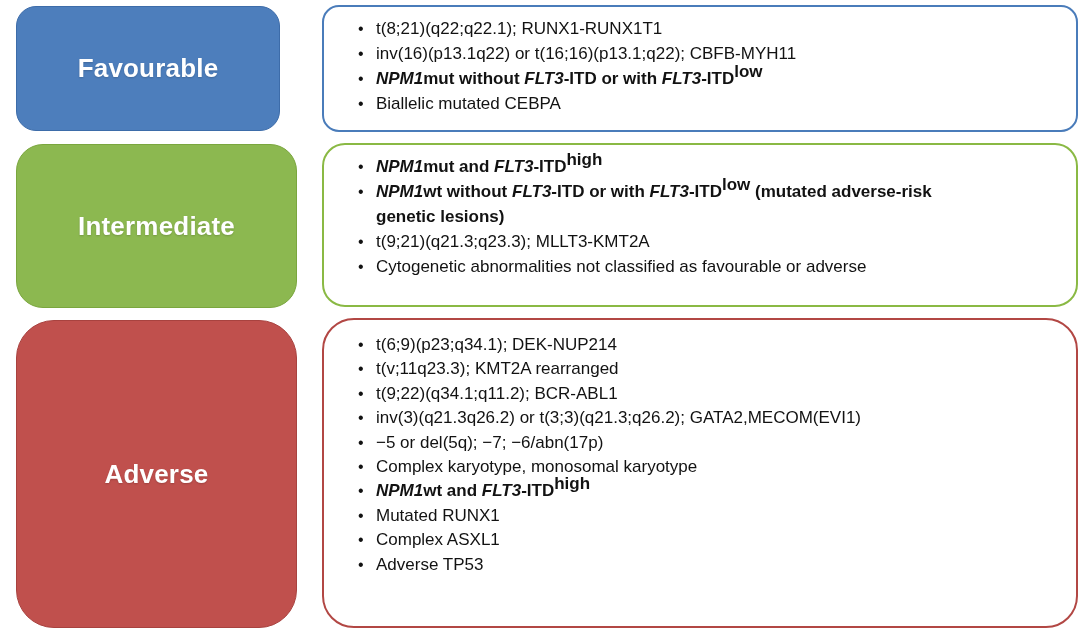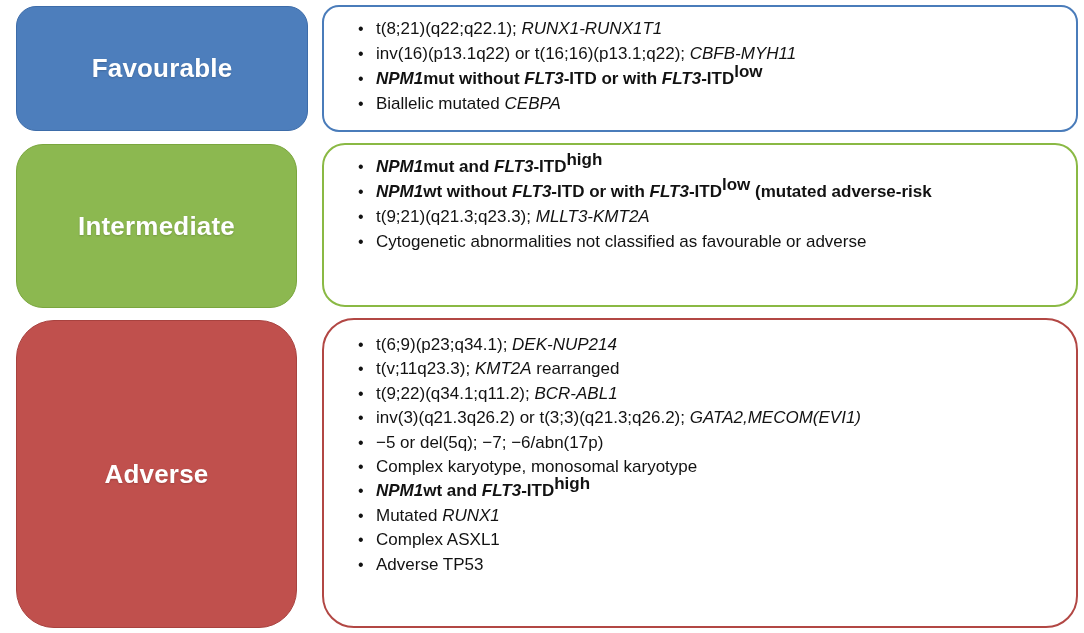--- a/index.html
+++ b/index.html
@@ -7,21 +7,21 @@
     position:relative; width:1084px; height:633px; background:#ffffff;
     font-family:"Liberation Sans", sans-serif; overflow:hidden;
   }
   
   .label-box {
     position:absolute; box-sizing:border-box;
     display:flex; align-items:center; justify-content:center;
     color:#ffffff; font-weight:bold; font-size:26px; letter-spacing:0.2px;
     text-shadow:0 1px 2px rgba(0,0,0,0.18);
   }
-  #label-0 { left:16px; top:6px;   width:292px; height:125px; border-radius:20px; }
+  #label-0 { left:16px; top:6px;   width:264px; height:125px; border-radius:20px; }
   #label-1 { left:16px; top:144px; width:281px; height:164px; border-radius:27px; }
   #label-2 { left:16px; top:320px; width:281px; height:308px; border-radius:38px; }
 
   
   .detail-box {
     position:absolute; box-sizing:border-box; background:#ffffff;
     border:2.5px solid #888;
   }
   #box-0 { left:322px; top:5px;   width:756px; height:127px; border-radius:17px; }
   #box-1 { left:322px; top:143px; width:756px; height:164px; border-radius:23px; }
@@ -29,21 +29,21 @@
 
   .inner { padding:9px 14px 0 34px; }
   #box-2 .inner { padding-top:13px; }
 
   .risk-list { margin:0; padding:0; list-style:none; font-size:17px; color:#121212; }
   .line { display:flex; line-height:25px; }
   #box-2 .line { line-height:24.4px; }
   .blt { flex:0 0 18px; font-size:16px; }
   .txt { flex:1 1 auto; white-space:nowrap; }
 
-  .s-i   { font-style:italic; }
+  .s-i   { }
   .s-b   { font-weight:bold; }
   .s-bi  { font-weight:bold; font-style:italic;margin-top:15px; }
   .s-bsup { vertical-align:super; font-size:17px; line-height:0; font-weight:bold; }
 </style>
 </head>
 <body>
 
 <div class="canvas">
 
   <div id="label-0" class="label-box" style="background: rgb(77, 126, 188); border: 1px solid rgb(61, 108, 169);">
@@ -92,20 +92,24 @@
           <li>
             <div class="line">
               <span class="blt">•</span>
               <span class="txt"><span class="s-bi">NPM1</span><span class="s-b">mut and </span><span class="s-bi">FLT3</span><span class="s-b">-ITD</span><span class="s-bsup">high</span></span>
             </div>
           </li>
           <li>
             <div class="line">
               <span class="blt">•</span>
               <span class="txt"><span class="s-bi">NPM1</span><span class="s-b">wt without </span><span class="s-bi">FLT3</span><span class="s-b">-ITD or with </span><span class="s-bi">FLT3</span><span class="s-b">-ITD</span><span class="s-bsup">low</span><span class="s-b"> (mutated adverse-risk</span></span>
+            </div>
+            <div class="line">
+              <span class="blt"></span>
+              <span class="txt"><span class="s-b">genetic lesions)</span></span>
             </div>
           </li>
           <li>
             <div class="line">
               <span class="blt">•</span>
               <span class="txt"><span>t(9;21)(q21.3;q23.3); </span><span class="s-i">MLLT3-KMT2A</span></span>
             </div>
           </li>
           <li>
             <div class="line">

